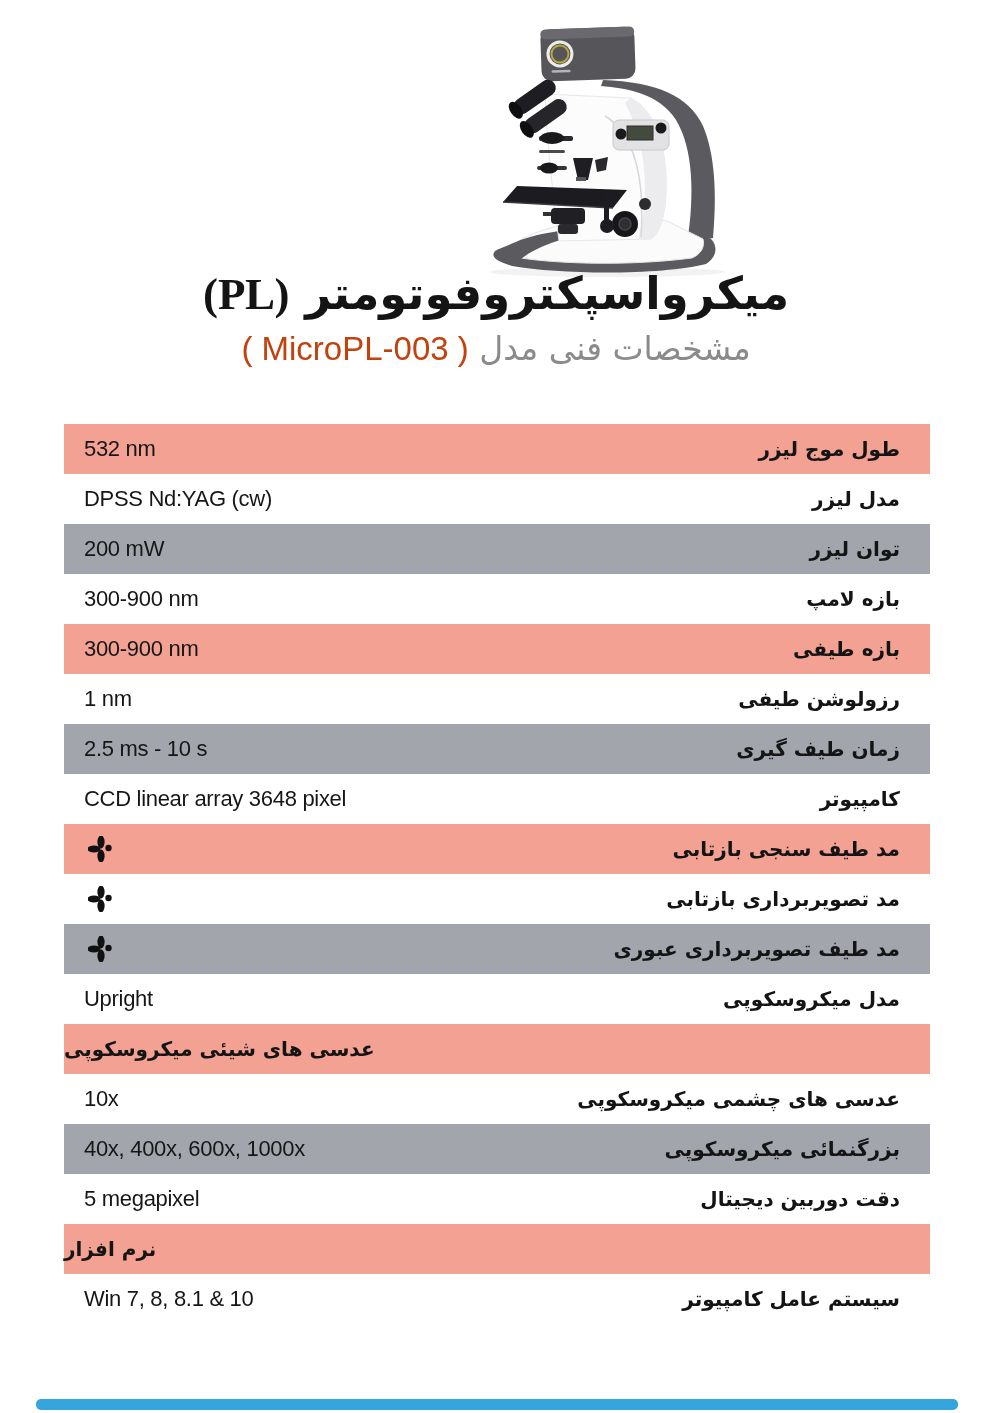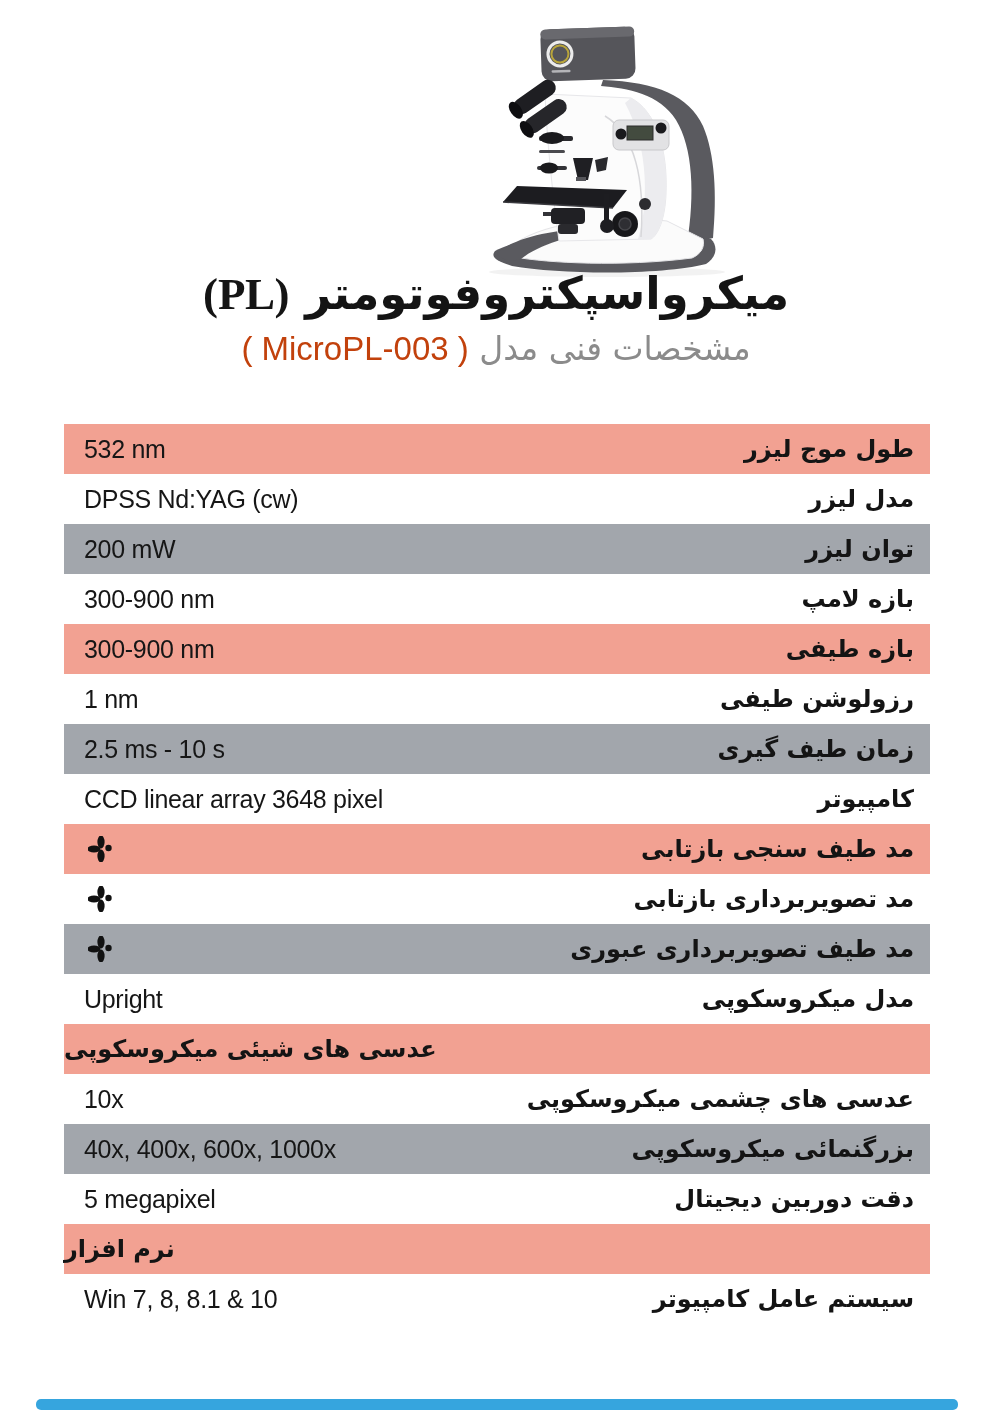--- a/index.html
+++ b/index.html
@@ -17,25 +17,25 @@
   .subtitle{direction:rtl;font-size:33px;font-weight:400;color:#8b8b8b;margin-top:8px;letter-spacing:0;}
   .subtitle .latin{font-family:Liberation Sans, sans-serif;color:#c2410c;}
   
   .spec-table{position:absolute;top:424px;left:64px;width:866px;}
   .spec-row{display:flex;align-items:center;height:50px;width:100%;}
   .spec-row.bg-salmon{background:var(--row-salmon,#F2A192);}
   .spec-row.bg-gray{background:var(--row-gray,#A2A6AC);}
   .spec-row.bg-white{background:transparent;}
   .cell-value{
     flex:1;display:flex;align-items:center;direction:ltr;text-align:left;
-    padding-left:20px;font-size:25px;color:#161616;letter-spacing:-0.3px;
+    padding-left:20px;font-size:22px;color:#161616;letter-spacing:-0.3px;
     font-family:"Liberation Sans","DejaVu Sans",sans-serif;
   }
   .cell-label{
-    direction:rtl;text-align:right;padding-right:16px;font-size:24px;
+    direction:rtl;text-align:right;padding-right:30px;font-size:20px;
     font-weight:700;color:#141414;white-space:nowrap;
   }
   .check-icon{display:none;width:26px;height:26px;margin-left:4px;}
   .spec-row.has-icon .check-icon{display:inline-block;}
   
   .footer-bar{
     position:absolute;left:36px;right:34px;bottom:3px;height:11px;
     border-radius:5px;background:var(--footer-bar,#36A5DE);
   }
 </style>

